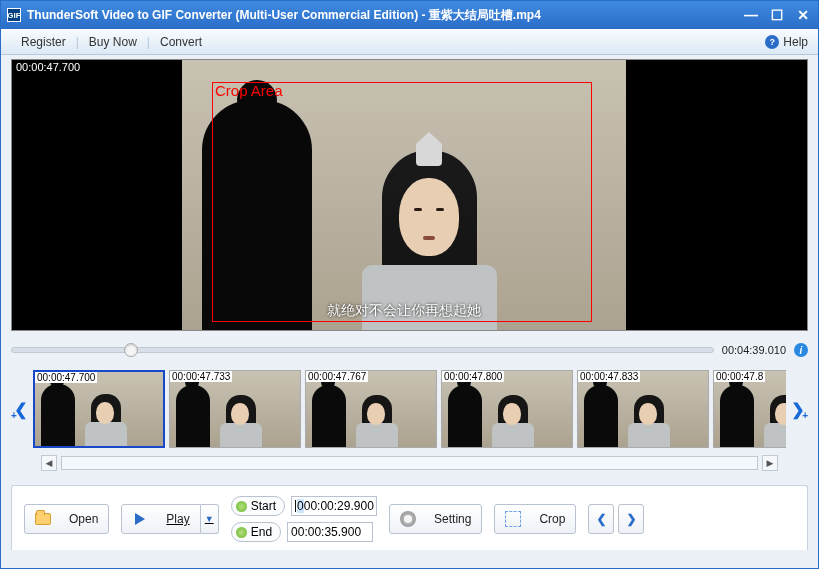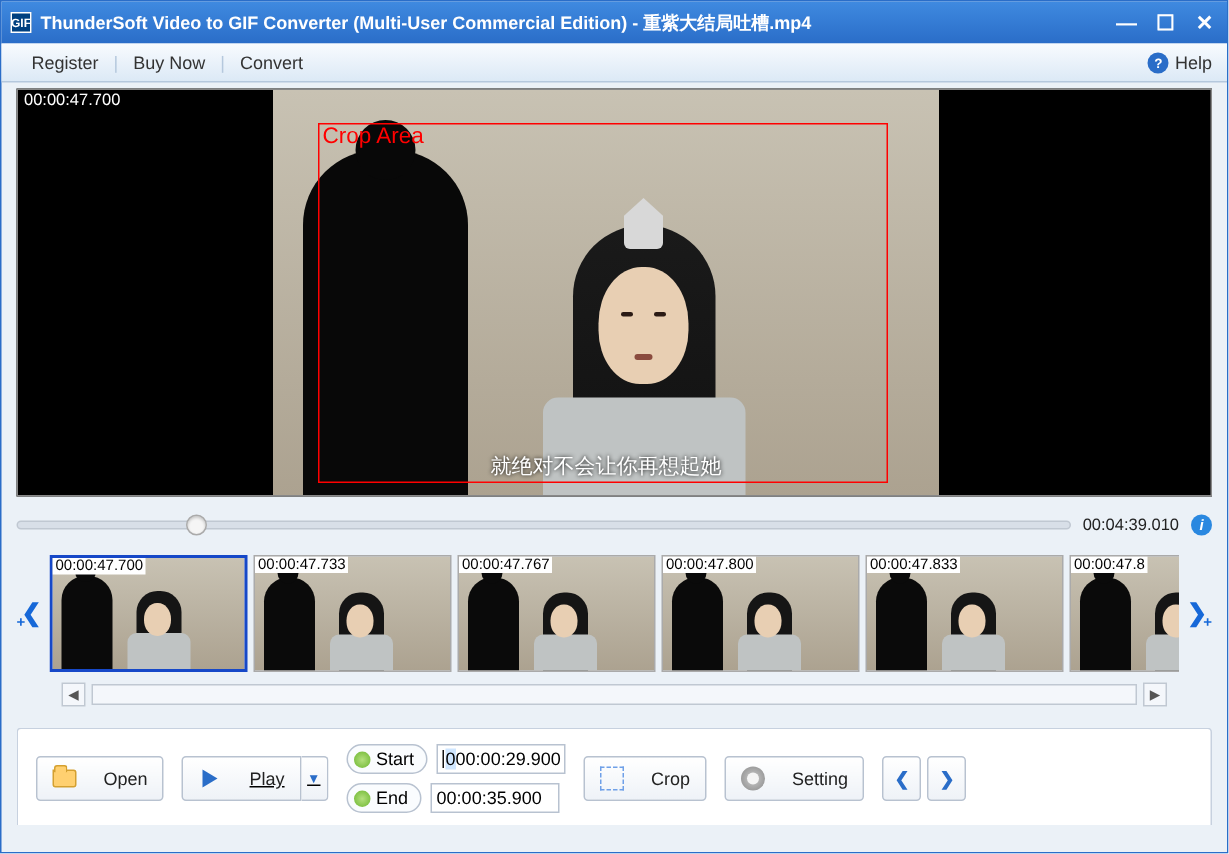--- a/index.html
+++ b/index.html
@@ -233,30 +233,30 @@
             <span>End</span>
           </div>
           <div class="time-input">
             <span>00:00:35.900</span>
           </div>
         </div>
       </div>
 
       <div class="btn">
         <span class="ico">
+            <span class="ico-gear"></span>
+          </span>
+        <span>Setting</span>
+      </div>
+      <div class="btn">
+        <span class="ico">
             <span class="ico-crop"></span>
           </span>
         <span>Crop</span>
       </div>
-      <div class="btn">
-        <span class="ico">
-            <span class="ico-gear"></span>
-          </span>
-        <span>Setting</span>
-      </div>
 
       <div class="nav-pair">
         <div class="btn">❮</div>
         <div class="btn">❯</div>
       </div>
     </div>
 
   </div>
 </div>
 

